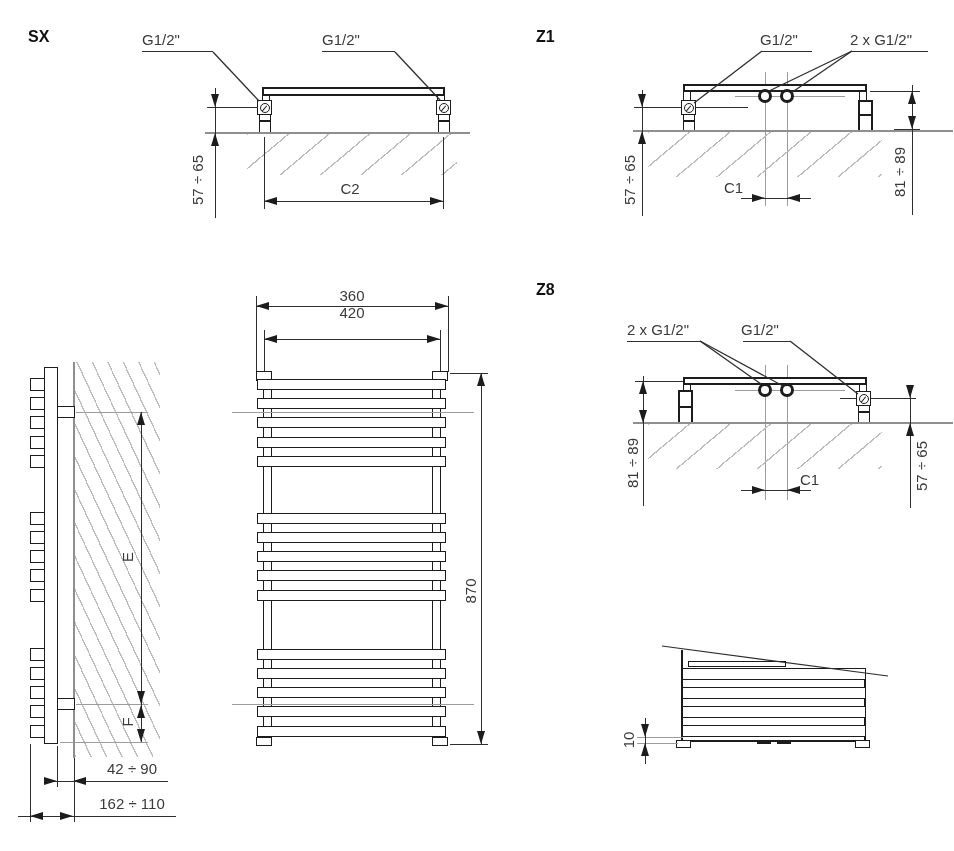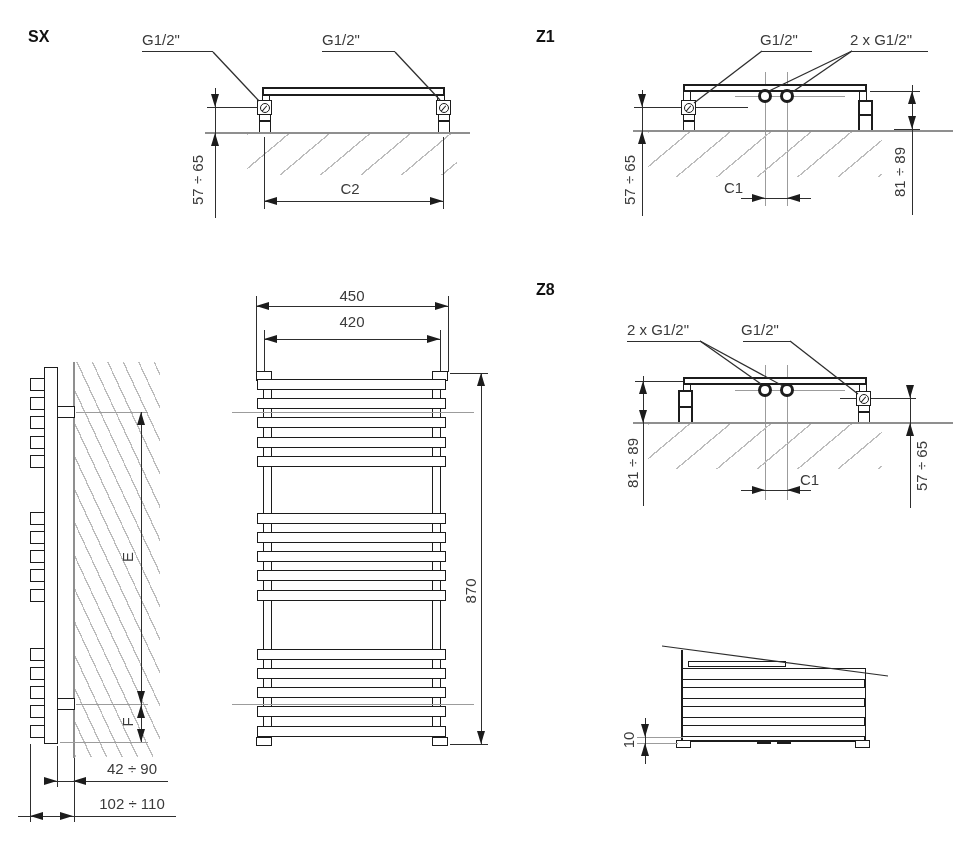--- a/index.html
+++ b/index.html
@@ -191,28 +191,28 @@
     <div class="t" style="left:800px;top:472px;">C1</div>
   </div>
 
   <div class="view">
 
     <div class="vl" style="left:256px;top:296px;height:76px;"></div>
     <div class="vl" style="left:448px;top:296px;height:76px;"></div>
     <div class="hl" style="left:256px;top:306px;width:192px;"></div>
     <div class="ar ar-left" style="left:256px;top:302px;"></div>
     <div class="ar ar-right" style="left:435px;top:302px;"></div>
-    <div class="t tc" style="left:322px;top:288px;width:60px;">450</div>
+    <div class="t tc" style="left:322px;top:288px;width:60px;">360</div>
 
     <div class="vl" style="left:264px;top:330px;height:42px;"></div>
     <div class="vl" style="left:440px;top:330px;height:42px;"></div>
     <div class="hl" style="left:264px;top:339px;width:176px;"></div>
     <div class="ar ar-left" style="left:264px;top:335px;"></div>
     <div class="ar ar-right" style="left:427px;top:335px;"></div>
-    <div class="t tc" style="left:322px;top:314px;width:60px;">420</div>
+    <div class="t tc" style="left:322px;top:305px;width:60px;">420</div>
 
     <div class="box1" style="left:263px;top:373px;width:9px;height:370px;"></div>
     <div class="box1" style="left:432px;top:373px;width:9px;height:370px;"></div>
     <div class="box1" style="left:256px;top:371px;width:16px;height:10px;"></div>
     <div class="box1" style="left:432px;top:371px;width:16px;height:10px;"></div>
     <div class="box1" style="left:256px;top:737px;width:16px;height:9px;"></div>
     <div class="box1" style="left:432px;top:737px;width:16px;height:9px;"></div>
 
     <div class="ghl" style="left:232px;top:412px;width:242px;"></div>
     <div class="ghl" style="left:232px;top:704px;width:242px;"></div>
@@ -285,21 +285,21 @@
     <div class="vl" style="left:74px;top:758px;height:64px;"></div>
     <div class="hl" style="left:44px;top:781px;width:124px;"></div>
     <div class="ar ar-right" style="left:44px;top:777px;"></div>
     <div class="ar ar-left" style="left:73px;top:777px;"></div>
     <div class="t tc" style="left:100px;top:761px;width:64px;">42 ÷ 90</div>
 
     <div class="vl" style="left:30px;top:744px;height:78px;"></div>
     <div class="hl" style="left:18px;top:816px;width:158px;"></div>
     <div class="ar ar-left" style="left:30px;top:812px;"></div>
     <div class="ar ar-right" style="left:60px;top:812px;"></div>
-    <div class="t tc" style="left:88px;top:796px;width:88px;">102 ÷ 110</div>
+    <div class="t tc" style="left:88px;top:796px;width:88px;">162 ÷ 110</div>
   </div>
 
   <div class="view">
     <div class="fill" style="left:681px;top:650px;width:2px;height:91px;"></div>
     <div class="fill" style="left:864px;top:673px;width:2px;height:68px;"></div>
 
     <div class="box1" style="left:688px;top:661px;width:98px;height:6px;"></div>
     <div class="box1" style="left:682px;top:668px;width:184px;height:12px;"></div>
     <div class="box1" style="left:682px;top:687px;width:184px;height:12px;"></div>
     <div class="box1" style="left:682px;top:706px;width:184px;height:12px;"></div>

